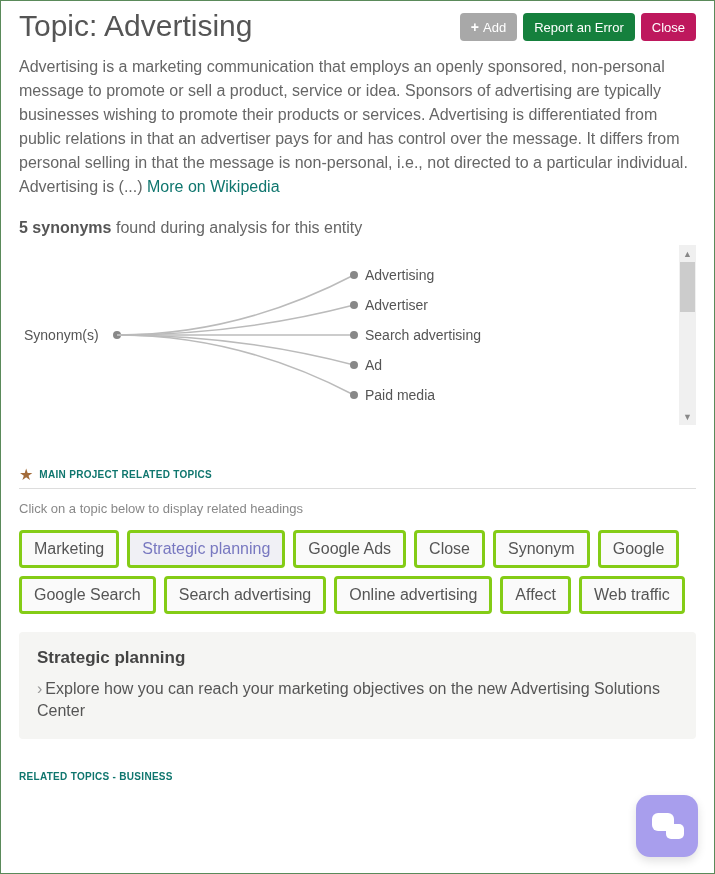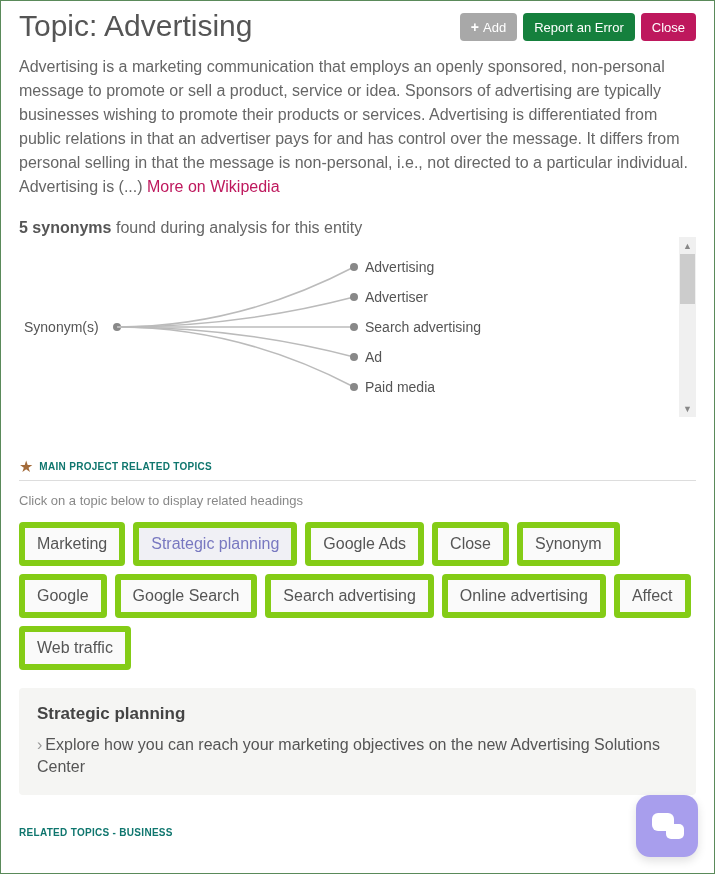--- a/index.html
+++ b/index.html
@@ -7,39 +7,39 @@
 .content { padding: 8px 18px 0 18px; }
 .header { display: flex; justify-content: space-between; align-items: flex-start; margin-bottom: 12px; }
 .title { font-size: 30px; font-weight: 300; color: #555; }
 .header-buttons { display: flex; gap: 6px; margin-top: 4px; }
 .btn { padding: 6px 11px; border-radius: 4px; font-size: 13px; border: none; cursor: pointer; color: #fff; display: inline-flex; align-items: center; gap: 4px; }
 .btn-add { background: #a8a8a8; }
 .btn-report { background: #15803d; }
 .btn-close { background: #be185d; }
 .plus-icon { font-weight: bold; font-size: 14px; }
 .description { font-size: 16px; color: #666; line-height: 1.5; margin-bottom: 20px; }
-.wiki-link { color: #be185d; cursor: pointer; }
-.synonyms-header { font-size: 16px; color: #666; margin-bottom: 0; }
+.wiki-link { color: #0f766e; cursor: pointer; }
+.synonyms-header { font-size: 16px; color: #666; margin-bottom: 8px; }
 .synonyms-header strong { color: #555; font-weight: 600; }
 .graph-container { position: relative; height: 180px; border-right: 17px solid #f0f0f0; }
 .scrollbar-arrow { position: absolute; right: -17px; width: 17px; height: 17px; background: #f0f0f0; display: flex; align-items: center; justify-content: center; font-size: 9px; color: #888; }
 .scrollbar-arrow.top { top: 0; }
 .scrollbar-arrow.bottom { bottom: 0; }
 .scrollbar-thumb { position: absolute; right: -16px; top: 17px; width: 15px; height: 50px; background: #ccc; }
 .graph-svg { width: 100%; height: 100%; }
 .graph-label { font-size: 14px; fill: #555; }
 .graph-node { fill: #888; }
 .graph-edge { stroke: #bbb; stroke-width: 1.5; fill: none; }
 .section-header { display: flex; align-items: center; gap: 6px; margin-top: 40px; padding-bottom: 4px; border-bottom: 1px solid #ddd; }
 .section-header.no-border { border-bottom: none; margin-top: 32px; }
 .star-icon { color: #a36b3a; font-size: 16px; }
 .section-title { font-size: 10px; font-weight: 700; color: #0f766e; letter-spacing: 0.3px; }
 .section-subtitle { font-size: 13px; color: #888; margin: 12px 0 14px 0; }
 .topic-chips { display: flex; flex-wrap: wrap; gap: 8px; margin-bottom: 18px; }
-.chip { padding: 7px 12px; border: 6px solid #84cc16; border-radius: 4px; background: #fafafa; font-size: 16px; color: #555; cursor: pointer; }
+.chip { padding: 7px 12px; border: 3px solid #84cc16; border-radius: 4px; background: #fafafa; font-size: 16px; color: #555; cursor: pointer; }
 .chip.active { background: #f0f0f5; color: #7878c0; }
 .detail-panel { background: #f5f5f3; border-radius: 4px; padding: 16px 18px; margin-bottom: 0; }
 .detail-title { font-size: 17px; font-weight: 600; color: #444; margin-bottom: 10px; }
 .detail-item { font-size: 16px; color: #555; line-height: 1.4; }
 .chevron { color: #999; margin-right: 3px; }
 .chat-widget { position: absolute; bottom: 16px; right: 16px; width: 62px; height: 62px; background: #a89eed; border-radius: 14px; display: flex; align-items: center; justify-content: center; box-shadow: 0 4px 10px rgba(0,0,0,0.12); }
 .chat-bubbles { position: relative; width: 34px; height: 30px; }
 .bubble1 { position: absolute; width: 22px; height: 18px; background: #fff; border-radius: 6px; top: 2px; left: 2px; }
 .bubble1::after { content: ""; position: absolute; bottom: -4px; left: 4px; border: 4px solid transparent; border-top-color: #fff; }
 .bubble2 { position: absolute; width: 18px; height: 15px; background: #fff; border-radius: 5px; bottom: 2px; right: 0; }

